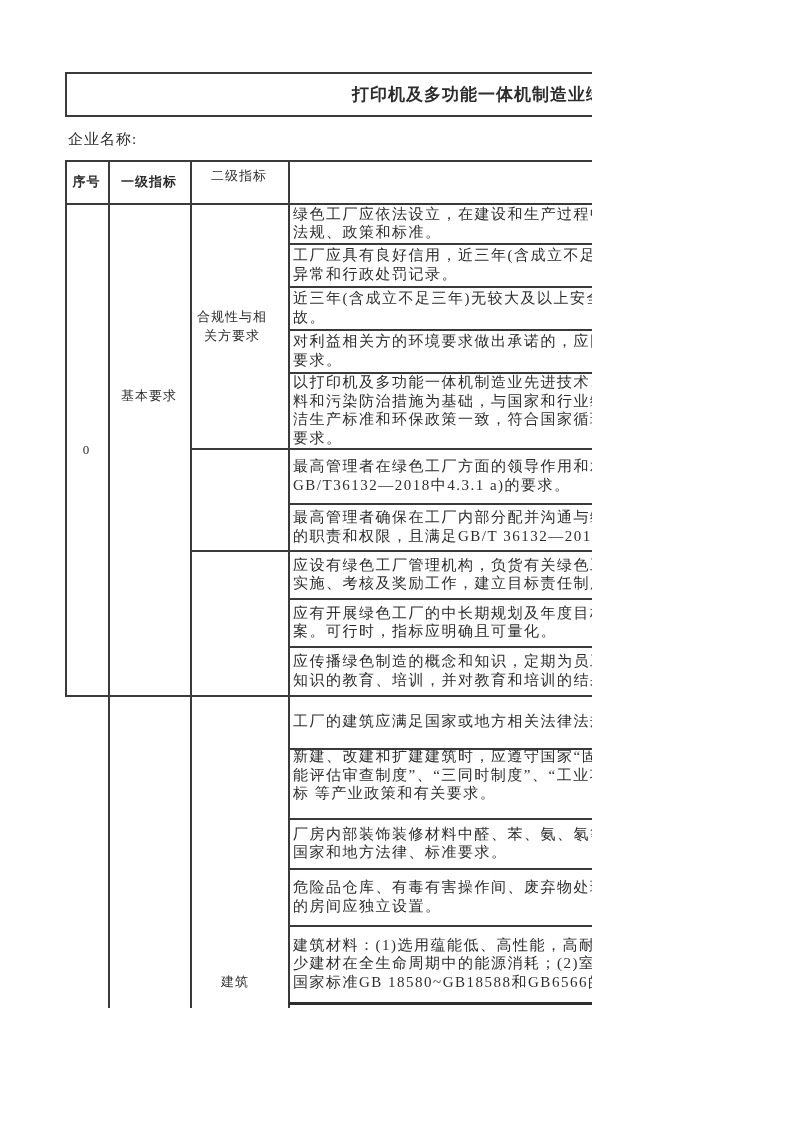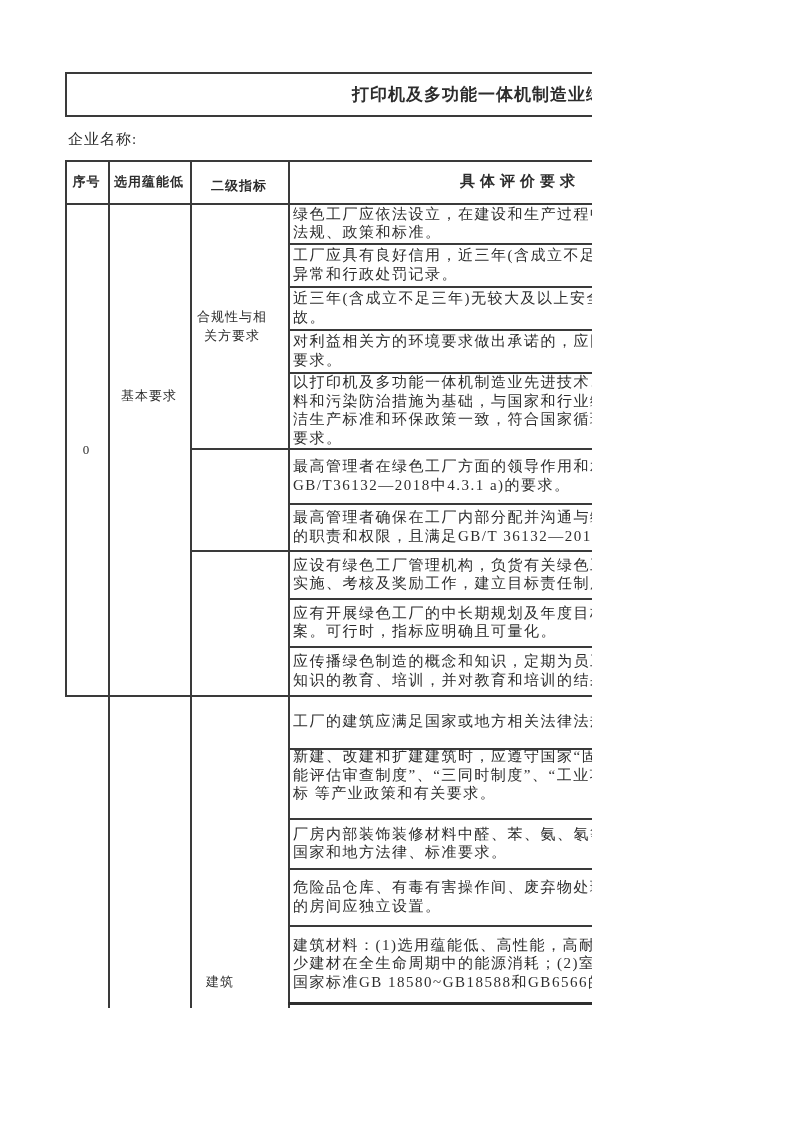--- a/index.html
+++ b/index.html
@@ -60,23 +60,22 @@
 
     <div class="h" style="left:0;top:88px;width:527px"></div>
     <div class="h" style="left:0;top:131px;width:527px"></div>
 
     <div class="v" style="left:0;top:88px;height:537px"></div>
     <div class="v" style="left:43px;top:88px;height:848px"></div>
     <div class="v" style="left:125px;top:88px;height:848px"></div>
     <div class="v" style="left:223px;top:88px;height:848px"></div>
 
     <div class="cell" style="left:0;top:88px;width:43px;height:43px;font-weight:bold">序号</div>
-    <div class="cell" style="left:43px;top:88px;width:82px;height:43px;font-weight:bold">选用蕴能低</div>
-    <div class="cell" style="left:125px;top:94px;width:98px;height:39px;font-weight:bold">二级指标</div>
-    <div class="hdr-req">具体评价要求</div>
+    <div class="cell" style="left:43px;top:88px;width:82px;height:43px;font-weight:bold">一级指标</div>
+    <div class="cell" style="left:125px;top:84px;width:98px;height:39px;font-weight:normal">二级指标</div>
 
     <div class="cell" style="left:0;top:131px;width:43px;height:492px">0</div>
     <div class="cell" style="left:43px;top:131px;width:82px;height:384px">基本要求</div>
     <div class="cell" style="left:125px;top:131px;width:84px;height:245px">合规性与相
 关方要求</div>
 
     <div class="req" style="top:131px;height:40px">
         <div class="txt">绿色工厂应依法设立，在建设和生产过程中
 法规、政策和标准。</div>
       </div>
@@ -123,21 +122,21 @@
     <div class="h" style="left:223px;top:214px;width:304px"></div>
     <div class="h" style="left:223px;top:257px;width:304px"></div>
     <div class="h" style="left:223px;top:300px;width:304px"></div>
     <div class="h" style="left:125px;top:376px;width:402px"></div>
     <div class="h" style="left:223px;top:431px;width:304px"></div>
     <div class="h" style="left:125px;top:478px;width:402px"></div>
     <div class="h" style="left:223px;top:526px;width:304px"></div>
     <div class="h" style="left:223px;top:574px;width:304px"></div>
     <div class="h" style="left:0;top:623px;width:527px"></div>
 
-    <div class="cell bottom-label" style="left:110px;top:623px;width:90px;height:313px"><span class="inner">建筑</span></div>
+    <div class="cell bottom-label" style="left:125px;top:623px;width:90px;height:313px"><span class="inner">建筑</span></div>
 
     <div class="req" style="top:623px;height:53px">
         <div class="txt">工厂的建筑应满足国家或地方相关法律法规</div>
       </div>
     <div class="req" style="top:676px;height:54px">
         <div class="txt">新建、改建和扩建建筑时，应遵守国家“固
 能评估审查制度”、“三同时制度”、“工业项
 标 等产业政策和有关要求。</div>
       </div>
     <div class="req" style="top:746px;height:50px">

